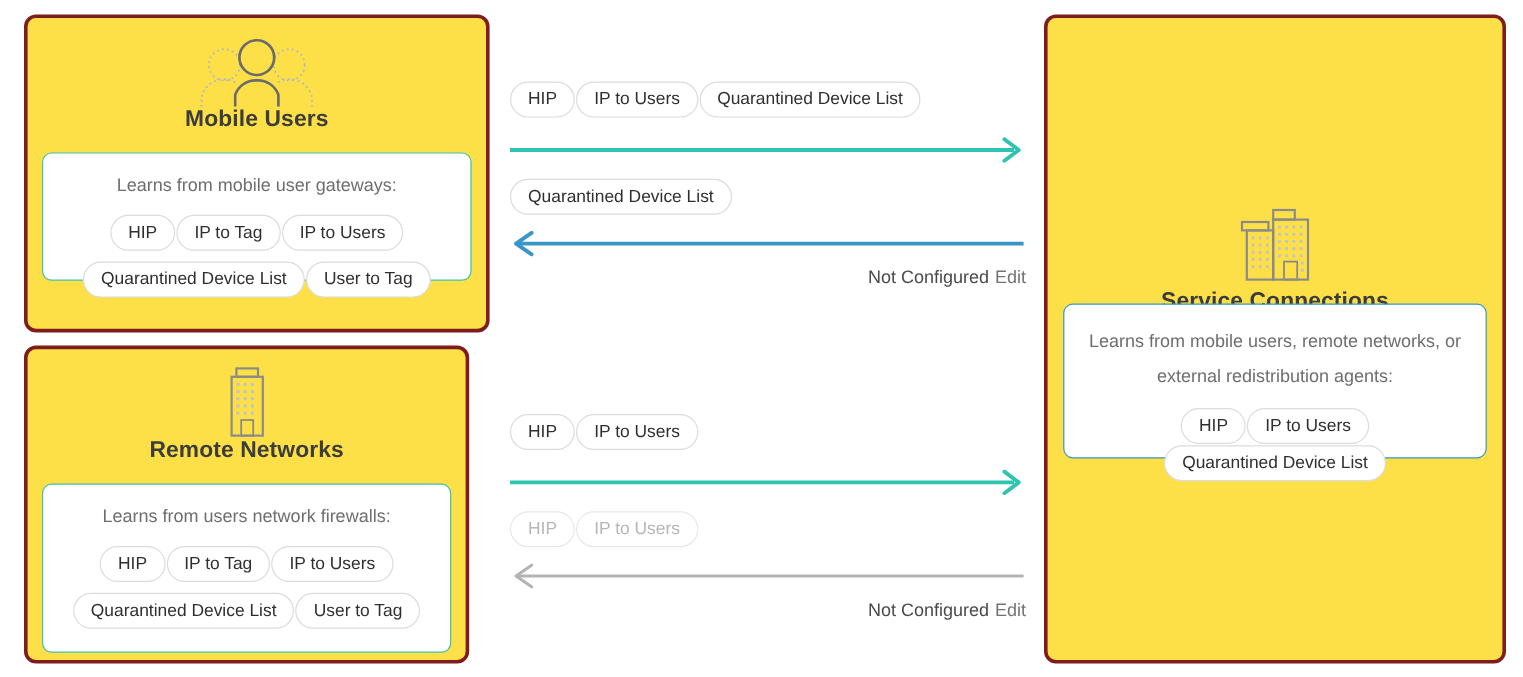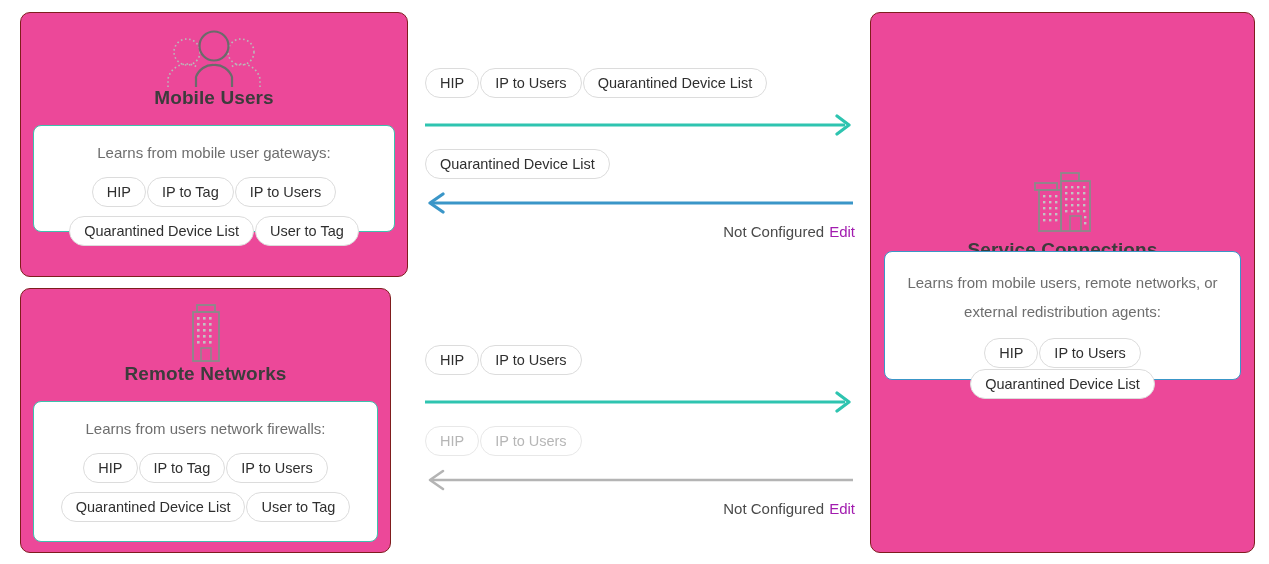--- a/index.html
+++ b/index.html
@@ -13,22 +13,22 @@
     font-family: "Liberation Sans", sans-serif;
     color: #333333;
     overflow: hidden;
     position: relative;
   }
 
   
   .card {
     position: absolute;
     box-sizing: border-box;
-    background: #ec4899;
-    border: 1px solid #7f1d1d;
+    background: #fde047;
+    border: 3px solid #7f1d1d;
     border-radius: 10px;
   }
 
   .card-title {
     text-align: center;
     font-size: 19px;
     font-weight: 600;
     color: #3c3c3c;
     letter-spacing: .1px;
   }
@@ -92,21 +92,21 @@
     position: relative;
     height: 22px;
   }
   .status-line {
     text-align: right;
     font-size: 15px;
     color: #4a4a4a;
     white-space: nowrap;
   }
   .status-link {
-    color: #a21caf;
+    color: #737373;
     cursor: pointer;
     margin-left: 5px;
   }
 
   svg { display: block; }
 </style>
 </head>
 <body>
 
 <div class="card" style="left:20px; top:12px; width:388px; height:265px;">

